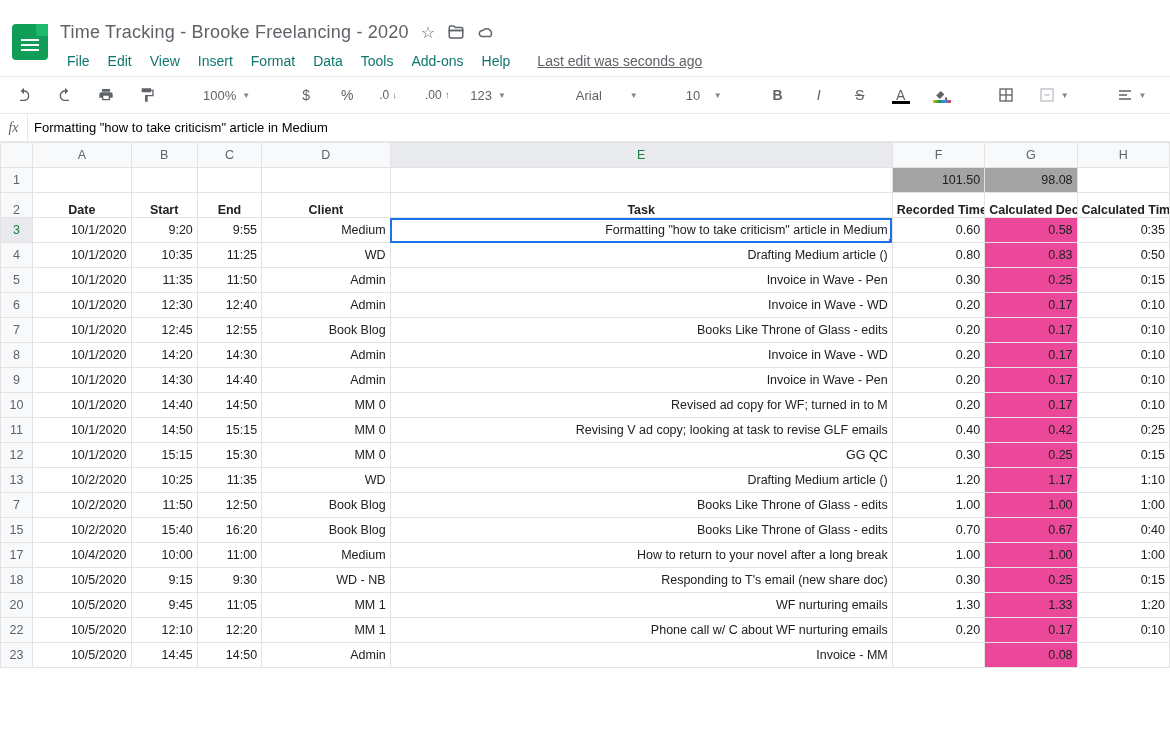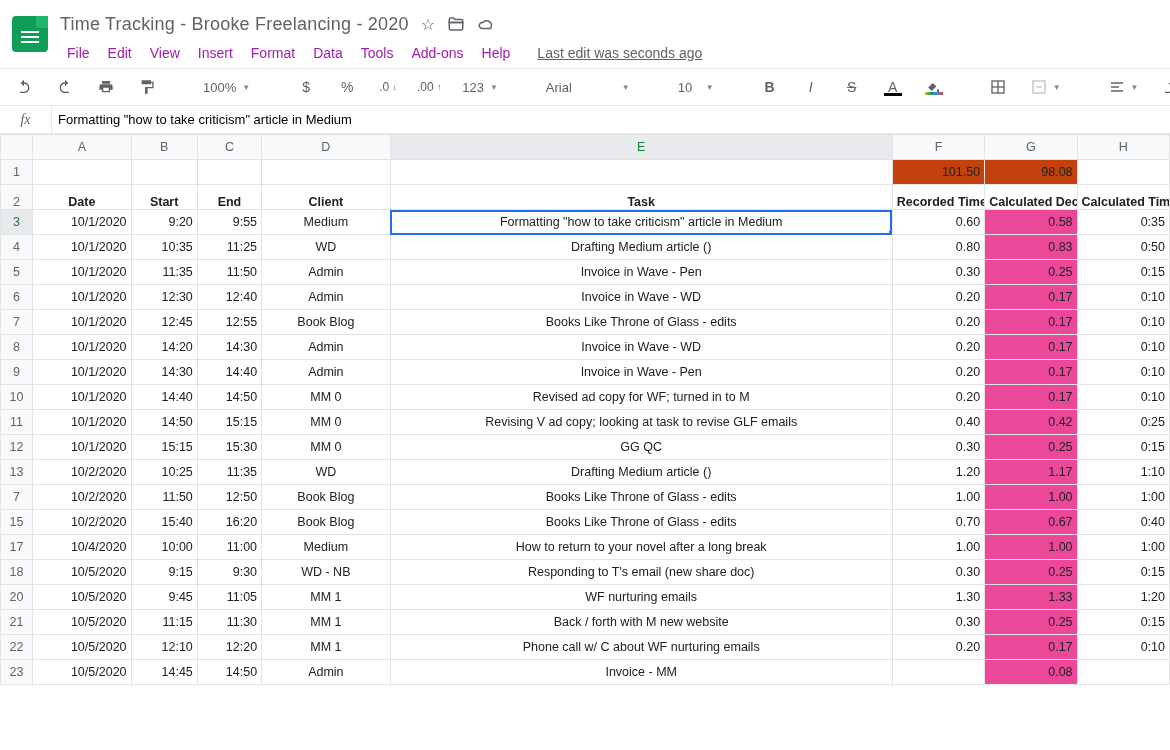--- a/index.html
+++ b/index.html
@@ -1,53 +1,53 @@
 <!DOCTYPE html>
 <html><head>
 <meta charset="utf-8">
 <style>
   * { box-sizing: border-box; }
   html, body { margin:0; padding:0; font-family: Arial, sans-serif; font-size:13px; color:#202124; background:#fff; }
-  .docbar { display:flex; align-items:flex-start; padding:12px 12px 0 12px; }
+  .docbar { display:flex; align-items:flex-start; padding:20px 12px 0 12px; }
   .logo { width:36px; height:36px; background:#0f9d58; border-radius:4px; position:relative; margin-right:12px; margin-top:4px; flex:0 0 auto;}
   .logo::before { content:""; position:absolute; top:0; right:0; width:12px; height:12px; background:#1db86c; border-bottom-left-radius:3px; }
   .logo .bars { position:absolute; left:9px; right:9px; bottom:9px; }
   .logo .bars span { display:block; height:2px; background:#fff; margin-top:3px; }
   .titleblock { flex:1 1 auto; }
   .titleline { display:flex; align-items:center; gap:12px; height:24px;}
   .doctitle { font-size:18px; color:#5f6368; letter-spacing:0.2px; }
   .title-icons { display:flex; gap:12px; color:#5f6368; }
   .title-icons span { font-size:16px; cursor:pointer;}
   .menubar { display:flex; align-items:center; gap:4px; height:30px; margin-top:2px;}
-  .menubar .m { padding:4px 7px; color:#a21caf; font-size:14px; border-radius:4px; cursor:pointer;}
+  .menubar .m { padding:4px 7px; color:#0f766e; font-size:14px; border-radius:4px; cursor:pointer;}
   .lastedit { color:#5f6368; text-decoration:underline; margin-left:16px; font-size:14px; cursor:pointer;}
   .toolbar { height:38px; border-top:1px solid #e8e8e8; border-bottom:1px solid #e8e8e8; display:flex; align-items:center; padding:0 10px; gap:13px; }
   .tbtn { min-width:28px; height:28px; display:flex; align-items:center; justify-content:center; color:#5f6368; border-radius:3px; cursor:pointer; font-size:14px; padding:0 4px;}
   .tsep { width:1px; height:22px; background:#e0e0e0; margin:0 5px; }
   .ddown { display:flex; align-items:center; gap:6px; color:#5f6368; padding:0 6px; height:28px; border-radius:3px; cursor:pointer;}
   .ddown .arr { font-size:8px; color:#80868b;}
-  .fontname { min-width:70px; text-align:left;}
+  .fontname { min-width:70px; text-align:center;}
   .fontsize { min-width:22px; text-align:left;}
   .tcolor { display:flex; flex-direction:column; align-items:center; }
   .tcolor .under { width:18px; height:3px; background:#000; margin-top:-2px;}
   .fillcolor .under { background: linear-gradient(90deg,#f4b400,#0f9d58,#4285f4,#db4437);}
   .formula-bar { display:flex; align-items:center; border-bottom:1px solid #e8e8e8; height:28px; }
-  .fxcell { width:52px; text-align:center; color:#5f6368; font-style:italic; font-family:Georgia, serif; font-size:14px; border-right:1px solid #e8e8e8; height:100%; display:flex; align-items:center; justify-content:center;}
+  .fxcell { width:28px; text-align:center; color:#5f6368; font-style:italic; font-family:Georgia, serif; font-size:14px; border-right:1px solid #e8e8e8; height:100%; display:flex; align-items:center; justify-content:center;}
   .formula-input { flex:1; padding:0 6px; font-size:13px; border:none; outline:none; height:100%;}
   .grid-wrap { overflow:auto; }
   table.sheet { border-collapse:collapse; table-layout:fixed; width:1170px; }
   table.sheet th, table.sheet td { border:1px solid #e3e3e3; font-size:12.5px; padding:0 4px; height:25px; overflow:hidden; white-space:nowrap; }
   .colhead th { background:#f8f9fa; color:#5f6368; text-align:center; font-weight:400; height:20px; font-size:11px;}
   .rowhead { background:#f8f9fa; color:#5f6368; text-align:center; font-weight:400; width:32px; font-size:11px;}
   .corner { background:#f8f9fa; width:32px;}
   .colA{width:98px;} .colB{width:66px;} .colC{width:64px;} .colD{width:128px;} .colE{width:500px;} .colF{width:92px;} .colG{width:92px;} .colH{width:92px;}
-  td.right{ text-align:right; } td.left{text-align:center;}
+  td.right{ text-align:right; } td.left{text-align:right;}
   .hdr { font-weight:700; text-align:center;}
   .hdr-row td { height:42px; white-space:normal; line-height:1.15; vertical-align:bottom; padding-bottom:4px;}
-  .sumcell { background:#c2410c; text-align:right; font-weight:400;}
+  .sumcell { background:#a3a3a3; text-align:right; font-weight:400;}
   .calcdec { background:#ec4899; text-align:right;}
   .sel { outline:2px solid #1a73e8; outline-offset:-2px; position:relative; }
   .sel::after{ content:""; position:absolute; right:-3px; bottom:-3px; width:6px; height:6px; background:#1a73e8;}
   .rowhead.selhead, .colhead th.selhead { background:#e8eaed; color:#188038;} 
   svg { display:block; }
 </style>
 </head>
 <body>
 
 <div class="docbar">
@@ -114,21 +114,21 @@
     </div>
   <div class="tsep"></div>
   <div class="ddown">
       <span>100%</span>
       <span class="arr">▼</span>
     </div>
   <div class="tsep"></div>
   <div class="tbtn">$</div>
   <div class="tbtn">%</div>
   <div class="tbtn" style="font-size:12px;">.0&nbsp;<sub style="font-size:9px;">↓</sub></div>
-  <div class="tbtn" style="font-size:12px;">.00&nbsp;<sub style="font-size:9px;">↑</sub></div>
+  <div class="tbtn" style="font-size:12px;margin-left:8px;">.00&nbsp;<sub style="font-size:9px;">↑</sub></div>
   <div class="ddown">
       <span>123</span>
       <span class="arr">▼</span>
     </div>
   <div class="tsep"></div>
   <div class="ddown">
       <span class="fontname">Arial</span>
       <span class="arr">▼</span>
     </div>
   <div class="tsep"></div>
@@ -457,31 +457,20 @@
           <td class="right">10/5/2020</td>
           <td class="right">9:45</td>
           <td class="right">11:05</td>
           <td class="left">MM 1</td>
           <td class="left">WF nurturing emails</td>
           <td class="right">1.30</td>
           <td class="right calcdec">1.33</td>
           <td class="right">1:20</td>
         </tr>
         <tr>
-          <td class="rowhead">21</td>
-          <td class="right">10/5/2020</td>
-          <td class="right">11:15</td>
-          <td class="right">11:30</td>
-          <td class="left">MM 1</td>
-          <td class="left">Back / forth with M new website</td>
-          <td class="right">0.30</td>
-          <td class="right calcdec">0.25</td>
-          <td class="right">0:15</td>
-        </tr>
-        <tr>
           <td class="rowhead">22</td>
           <td class="right">10/5/2020</td>
           <td class="right">12:10</td>
           <td class="right">12:20</td>
           <td class="left">MM 1</td>
           <td class="left">Phone call w/ C about WF nurturing emails</td>
           <td class="right">0.20</td>
           <td class="right calcdec">0.17</td>
           <td class="right">0:10</td>
         </tr>

